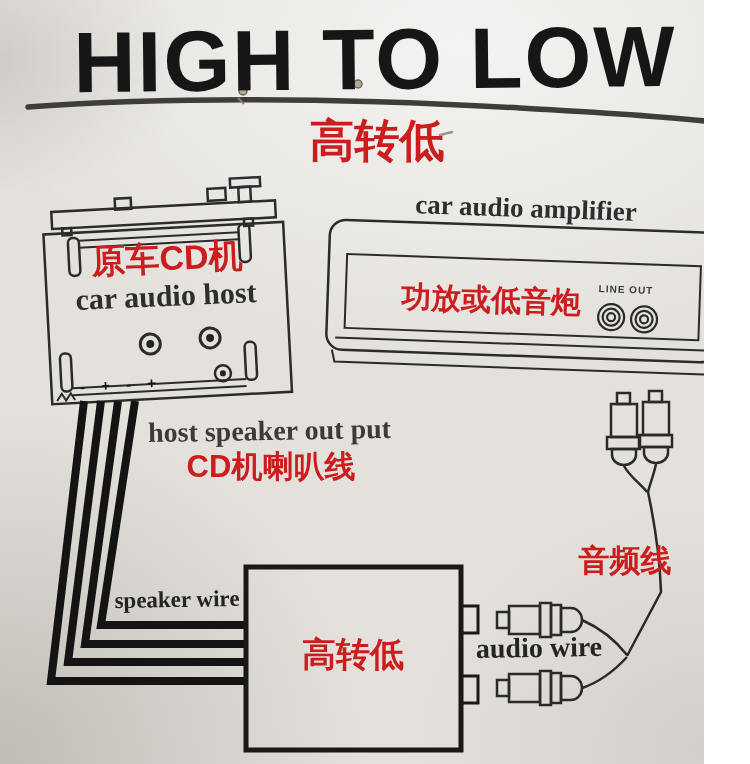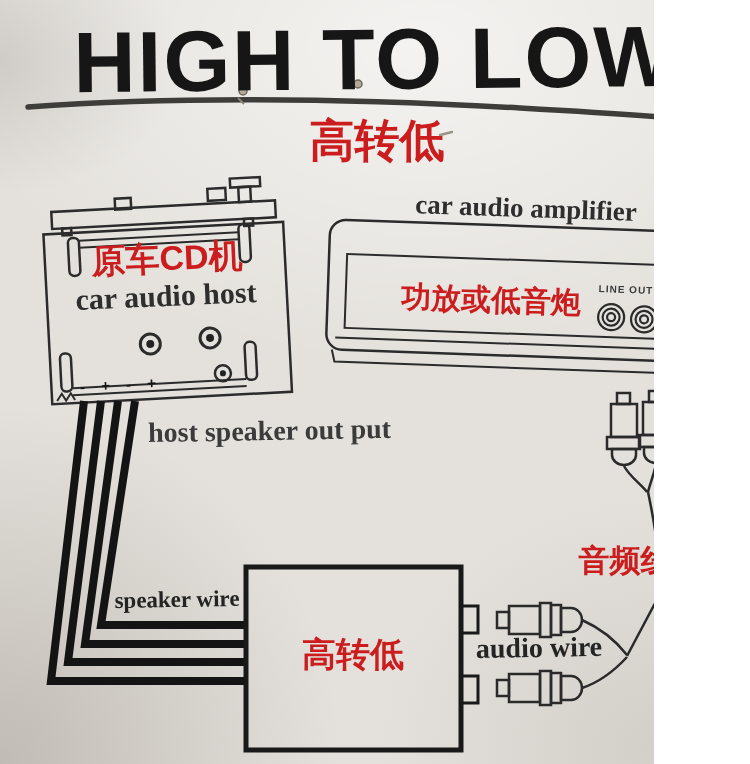--- a/index.html
+++ b/index.html
@@ -1,18 +1,18 @@
 <!DOCTYPE html>
 <html><head>
 <meta charset="utf-8">
 <style>
   html,body{margin:0;padding:0;}
   .stage{
     position:relative;
-    width:654px;height:764px;
+    width:704px;height:764px;
     overflow:hidden;
     background:
       radial-gradient(120% 70% at 65% 6%, rgba(255,255,255,0.60), rgba(255,255,255,0) 60%),
       radial-gradient(95% 85% at 0% 100%, rgba(110,100,90,0.30), rgba(110,100,90,0) 55%),
       radial-gradient(70% 55% at 100% 98%, rgba(120,112,102,0.16), rgba(120,112,102,0) 60%),
       radial-gradient(40% 25% at 0% 8%, rgba(120,115,108,0.22), rgba(120,115,108,0) 70%),
       #e4e1dc;
     font-family:"Liberation Sans", sans-serif;
   }
   .art{position:absolute;left:0;top:0;width:750px;height:764px;}
@@ -159,20 +159,21 @@
 
   <div class="txt cd-cn red">原车CD机</div>
   <div class="txt cd-en serif">car audio host</div>
   <div class="txt polarity">- + - +</div>
 
   <div class="txt amp-en serif">car audio amplifier</div>
   <div class="txt amp-cn red">功放或低音炮</div>
   <div class="txt lineout">LINE OUT</div>
 
   <div class="txt host-out serif">host speaker out put</div>
+  <div class="txt cdwire-cn red">CD机喇叭线</div>
   <div class="txt spk-wire serif">speaker wire</div>
 
   <div class="txt conv-cn red">高转低</div>
 
   <div class="txt aud-cn red">音频线</div>
   <div class="txt aud-en serif">audio wire</div>
 
 </div>
 
 </body></html>

